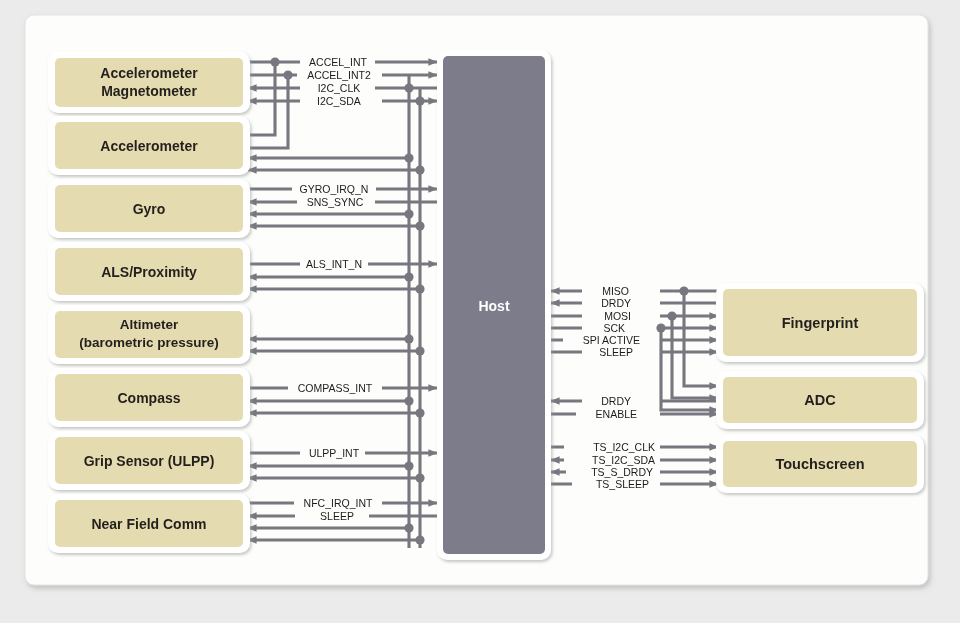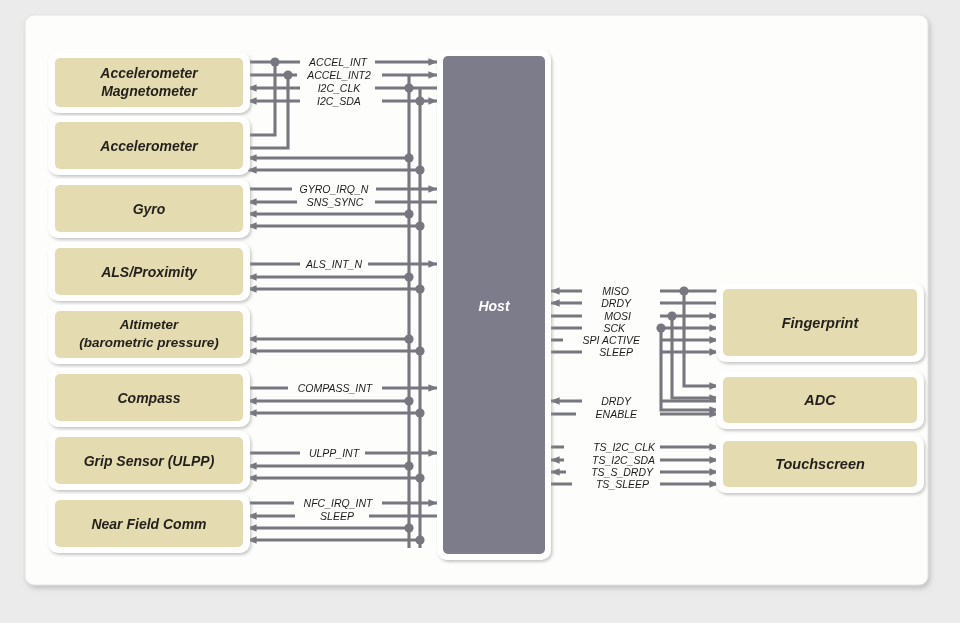--- a/index.html
+++ b/index.html
@@ -1,17 +1,17 @@
 <!DOCTYPE html>
 <html><head>
 <meta charset="utf-8">
 <style>
   html,body{margin:0;padding:0;background:#ebebeb;}
   body{width:960px;height:623px;font-family:"Liberation Sans",sans-serif;overflow:hidden;}
-  #stage{position:relative;width:960px;height:623px;font-style:italic;}
+  #stage{position:relative;width:960px;height:623px;}
   svg{display:block;}
   .blk-label{font-weight:bold;fill:#231f1c;font-family:"Liberation Sans",sans-serif;}
   .host-label{font-weight:bold;fill:#ffffff;font-family:"Liberation Sans",sans-serif;font-size:14px;}
   .sig{fill:#1c1c1c;font-family:"Liberation Sans",sans-serif;font-size:10.5px;}
 </style>
 </head>
 <body>
 
 <div id="stage">
 <svg width="960" height="623" viewBox="0 0 960 623" xmlns="http://www.w3.org/2000/svg">

